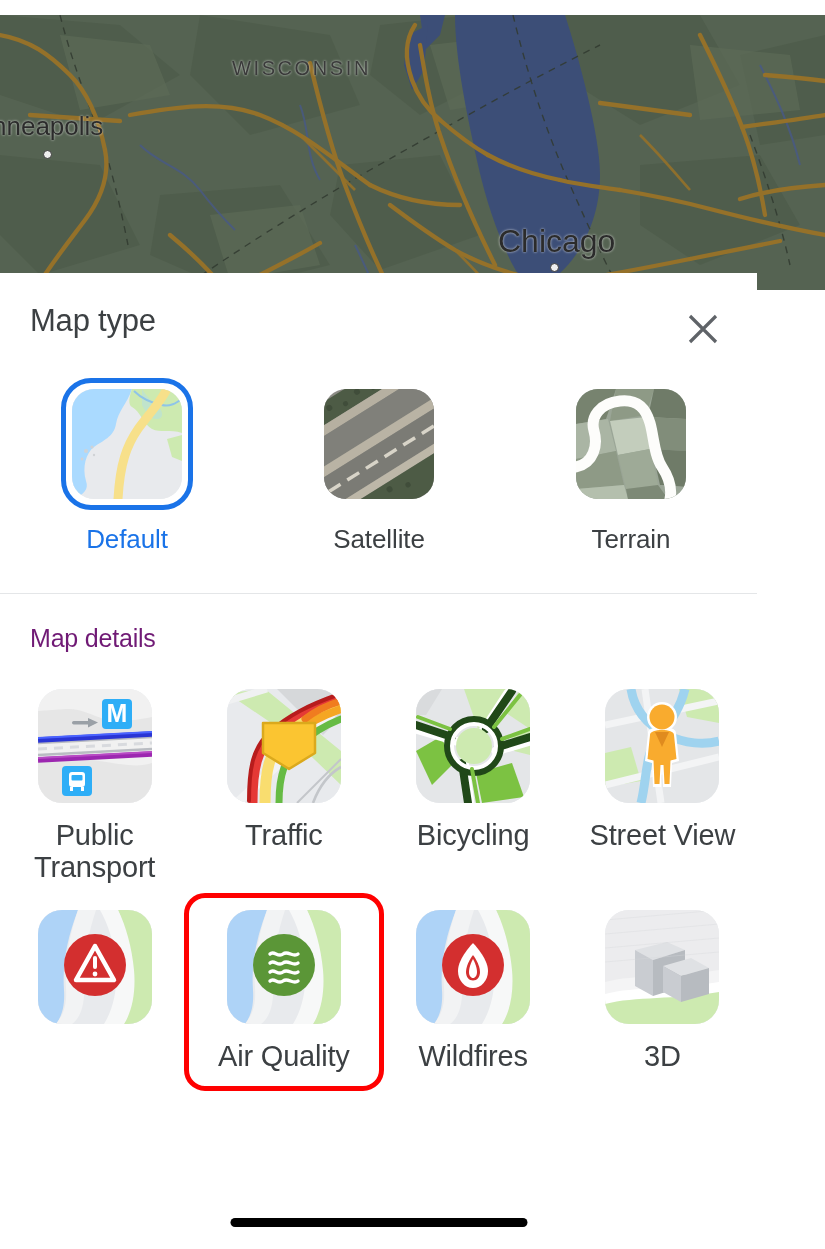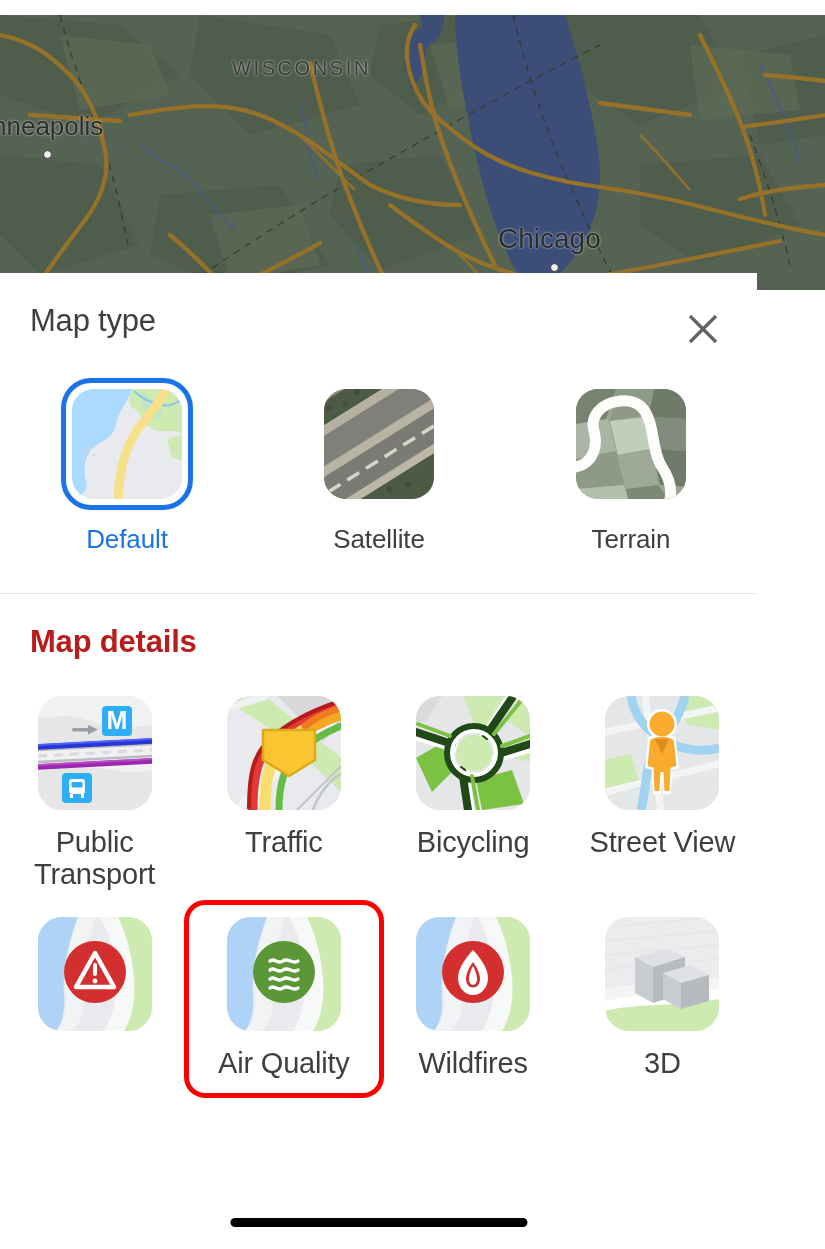--- a/index.html
+++ b/index.html
@@ -23,21 +23,21 @@
   }
   .map-label {
     position:absolute;
     font-family:"Liberation Sans", sans-serif;
     color:#2b2b2b;
     text-shadow:0 0 3px rgba(255,255,255,.45), 0 0 2px rgba(255,255,255,.45);
     white-space:nowrap;
   }
   #lbl-wisconsin { left:232px; top:42px; font-size:20px; letter-spacing:2.6px; color:#3a3a3a; }
   #lbl-minneapolis { left:-8px; top:96px; font-size:26px; }
-  #lbl-chicago { left:498px; top:208px; font-size:28px; }
+  #lbl-chicago { left:498px; top:208px; font-size:32px; }
   .city-dot {
     position:absolute; width:9px; height:9px; border-radius:50%;
     background:#efefef; border:1.6px solid #3a3a3a;
   }
   #dot-minneapolis { left:43px; top:135px; }
   #dot-chicago { left:550px; top:248px; }
 
   
   .sheet {
     position:absolute; left:0; top:273px; width:757px; height:976px;
@@ -84,21 +84,21 @@
   .maptype-label {
     margin-top:14px; font-size:26px; color:#3c4043; letter-spacing:-0.1px;
   }
   .maptype-label.selected { color:#1a73e8; }
 
   
   .divider { height:1px; background:#e4e6e8; margin:0; }
 
   
   .details-title {
-    font-size:31px; color:#b91c1c; font-weight:700;
+    font-size:25px; color:#701a75; font-weight:400;
     margin:30px 0 0 30px; letter-spacing:-0.2px;
   }
   .details-grid {
     margin-top:24px;
     display:grid;
     grid-template-columns:repeat(4,1fr);
     row-gap:0;
   }
   .detail-item {
     display:flex; flex-direction:column; align-items:center;

